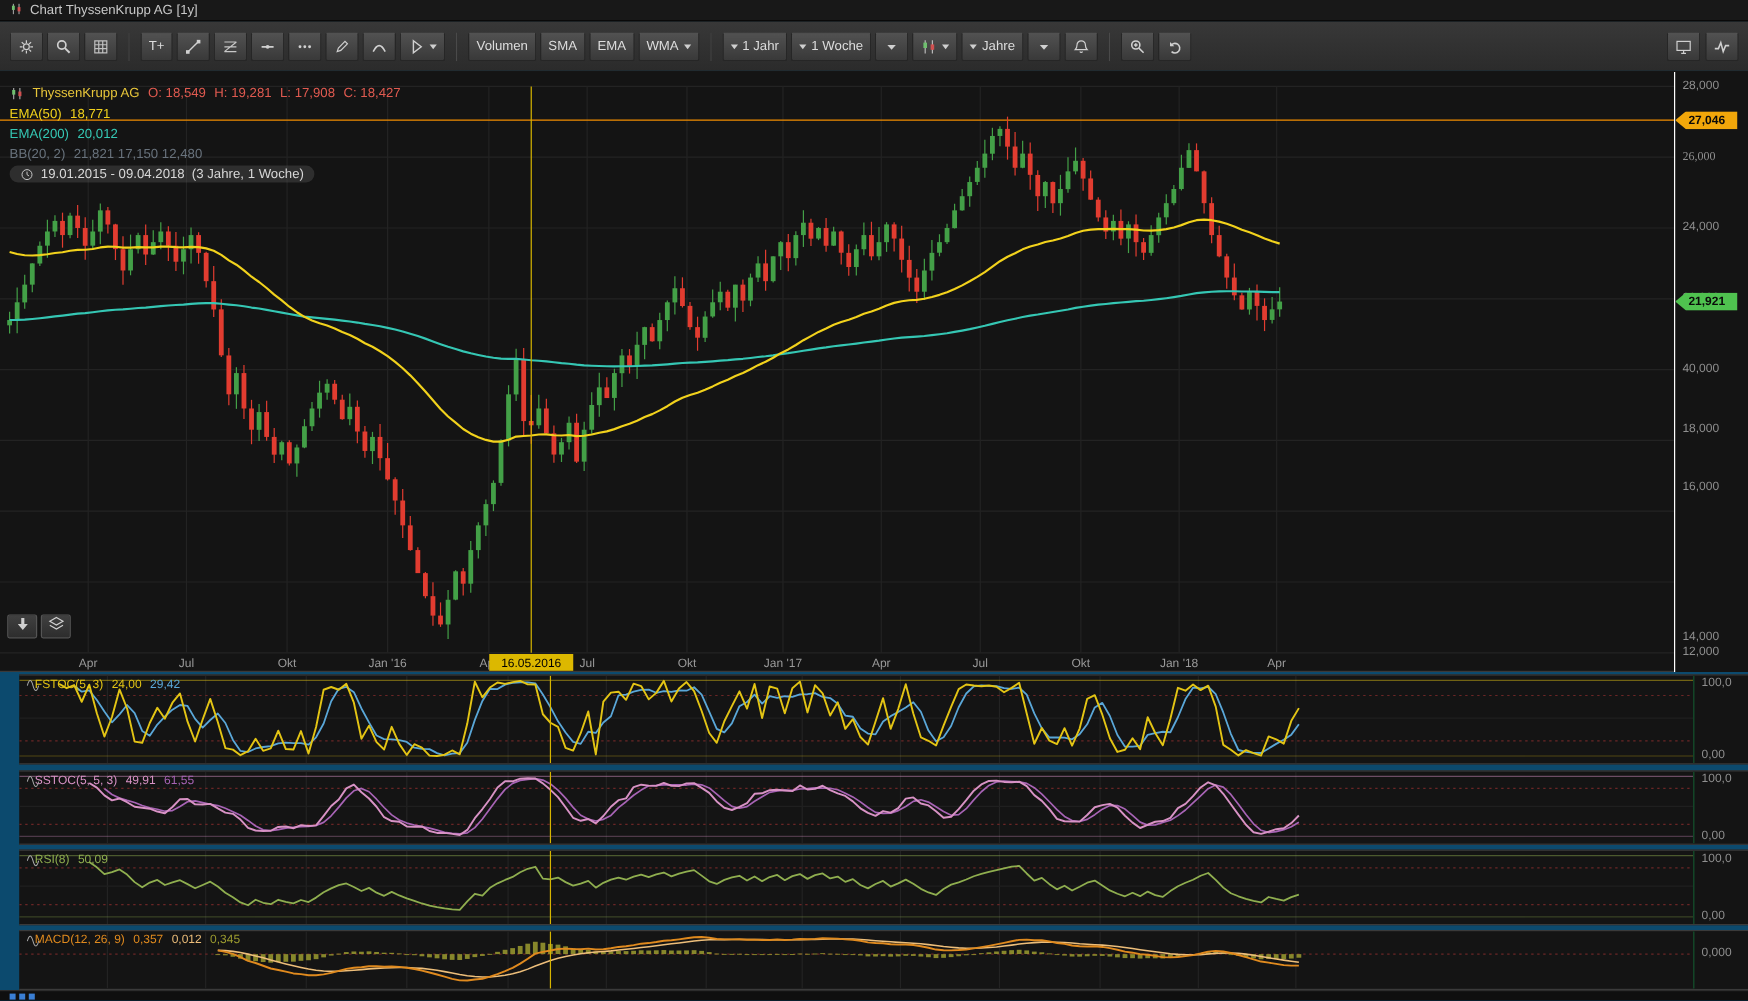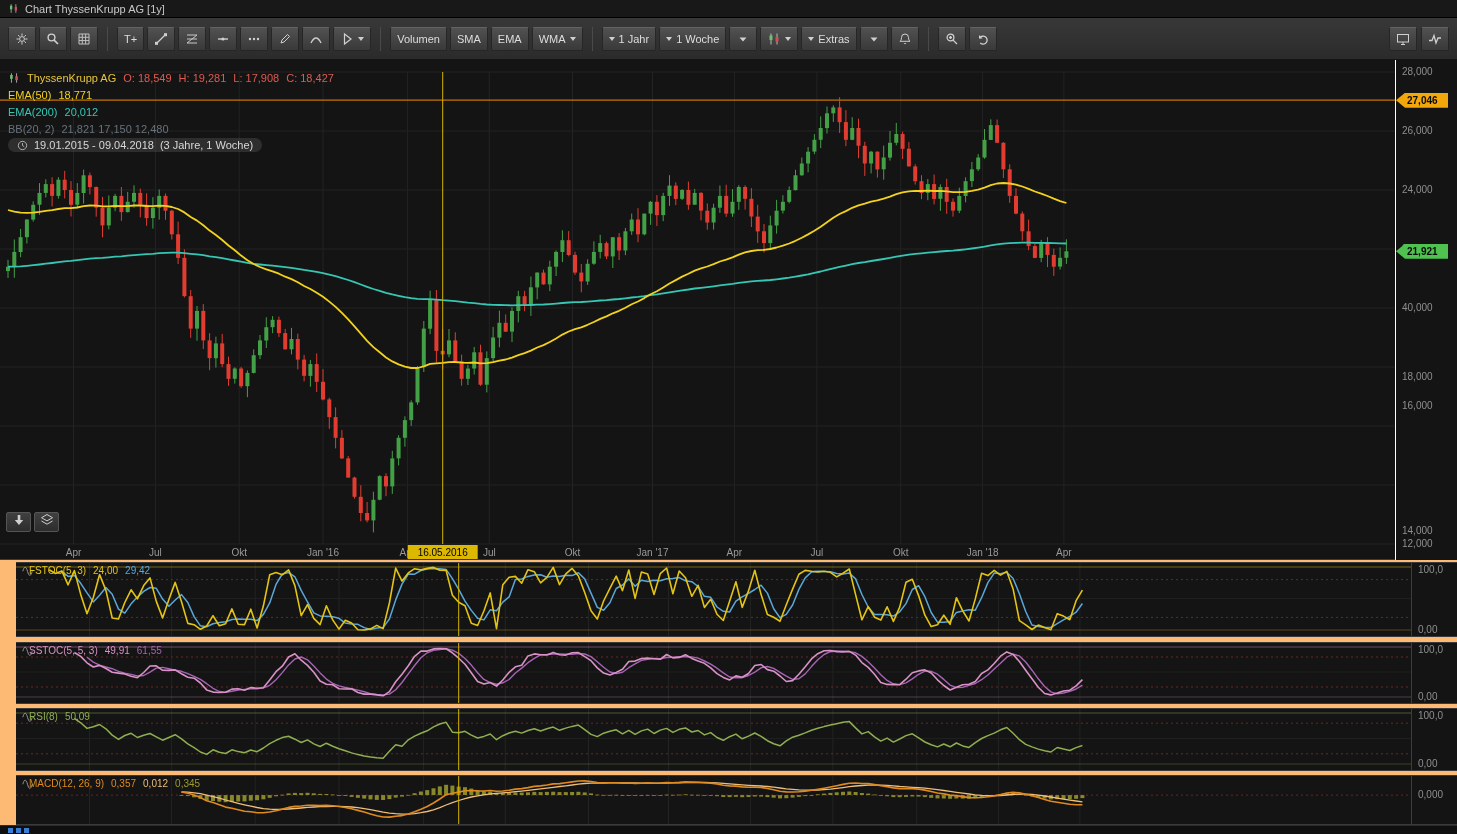--- a/index.html
+++ b/index.html
@@ -1,17 +1,17 @@
 <!DOCTYPE html>
 <html><head>
 <meta charset="utf-8">
 <style>
 *{margin:0;padding:0;box-sizing:border-box}
 body{background:#000;font-family:"Liberation Sans","DejaVu Sans",sans-serif;}
-#app{position:relative;width:1457px;height:834px;background:#fdba74;overflow:hidden}
+#app{position:relative;width:1457px;height:834px;background:#0c4a6e;overflow:hidden}
 .titlebar{position:absolute;top:0;left:0;right:0;height:18px;background:#181818;display:flex;align-items:center;gap:6px;padding-left:8px;border-bottom:1px solid #000}
 .titlebar .t{font-size:11px;color:#c8c8c8}
 .toolbar{position:absolute;top:18px;left:0;right:0;height:42px;background:linear-gradient(#383838,#2b2b2b);border-bottom:1px solid #151515;display:flex;align-items:center;padding:0 8px}
 #toolbar-groups{display:flex;align-items:center;gap:4px}
 #toolbar-right{margin-left:auto;display:flex;gap:4px}
 .tb-group{display:flex;gap:3px;align-items:center}
 .tb-sep{width:1px;height:24px;background:#1c1c1c;border-right:1px solid #4a4a4a;margin:0 5px}
 .tb-btn{height:24px;min-width:24px;padding:0 6px;display:flex;align-items:center;justify-content:center;gap:4px;background:linear-gradient(#515151,#393939);border:1px solid #262626;border-top-color:#636363;border-radius:2px;color:#ddd;font-size:11px;cursor:pointer;white-space:nowrap}
 .tb-btn svg{display:block}
 .arrow{width:0;height:0;border-left:3.5px solid transparent;border-right:3.5px solid transparent;border-top:4px solid #cfcfcf;display:inline-block}
@@ -178,21 +178,21 @@
               <svg width="14" height="14" viewBox="0 0 14 14">
                 <path d="M4 1.5v11M10 1.5v11" stroke="#b8b8b8"></path>
                 <rect x="2.5" y="3.5" width="3" height="4.5" fill="#6fbf6f"></rect>
                 <rect x="8.5" y="5" width="3" height="4.5" fill="#d05050"></rect>
               </svg>
             </span>
             <span class="arrow"></span>
           </div>
           <div class="tb-btn">
             <span class="arrow"></span>
-            <span class="lbl">Extras</span>
+            <span class="lbl">Jahre</span>
           </div>
           <div class="tb-btn">
             <span>
               <svg width="14" height="14" viewBox="0 0 14 14">
                 <path d="M3.5 5.5l3.5 4 3.5-4z" fill="#d0d0d0"></path>
               </svg>
             </span>
           </div>
           <div class="tb-btn">
             <span>
@@ -619,25 +619,25 @@
         <text x="734.4" y="496" font-size="10" fill="#9a9a9a" text-anchor="middle">Apr</text>
         <text x="816.9" y="496" font-size="10" fill="#9a9a9a" text-anchor="middle">Jul</text>
         <text x="900.7" y="496" font-size="10" fill="#9a9a9a" text-anchor="middle">Okt</text>
         <text x="982.6" y="496" font-size="10" fill="#9a9a9a" text-anchor="middle">Jan '18</text>
         <text x="1063.9" y="496" font-size="10" fill="#9a9a9a" text-anchor="middle">Apr</text>
         <rect x="407.7" y="485" width="70" height="14" fill="#dcb800"></rect>
         <text x="442.7" y="495.5" font-size="10" fill="#000" text-anchor="middle">16.05.2016</text>
       </svg>
     <div id="main-axis">
         <span class="ytick" style="top: 6px;">28,000</span>
-        <span class="ytick" style="top: 65px;">26,000</span>
+        <span class="ytick" style="top: 65px; font-family: Liberation Serif, serif;">26,000</span>
         <span class="ytick" style="top: 124px;">24,000</span>
         <span class="ytick" style="top: 183px;">22,000</span>
         <span class="ytick" style="top: 242px;">40,000</span>
-        <span class="ytick" style="top: 311px;">18,000</span>
+        <span class="ytick" style="top: 292px;">18,000</span>
         <span class="ytick" style="top: 340px;">16,000</span>
         <span class="ytick" style="top: 419px; margin-top: 46px;">14,000</span>
         <span class="ytick" style="top: 478px;">12,000</span>
         <div class="price-tag" style="top: 32.643px; background: rgb(242, 167, 10);">27,046</div>
         <div class="price-tag" style="top: 183.831px; background: rgb(79, 194, 79); text-align: right;">21,921</div>
       </div>
     <div id="legend">
       <div class="lrow">
         <span class="lic">
             <svg width="12" height="12" viewBox="0 0 14 14">

